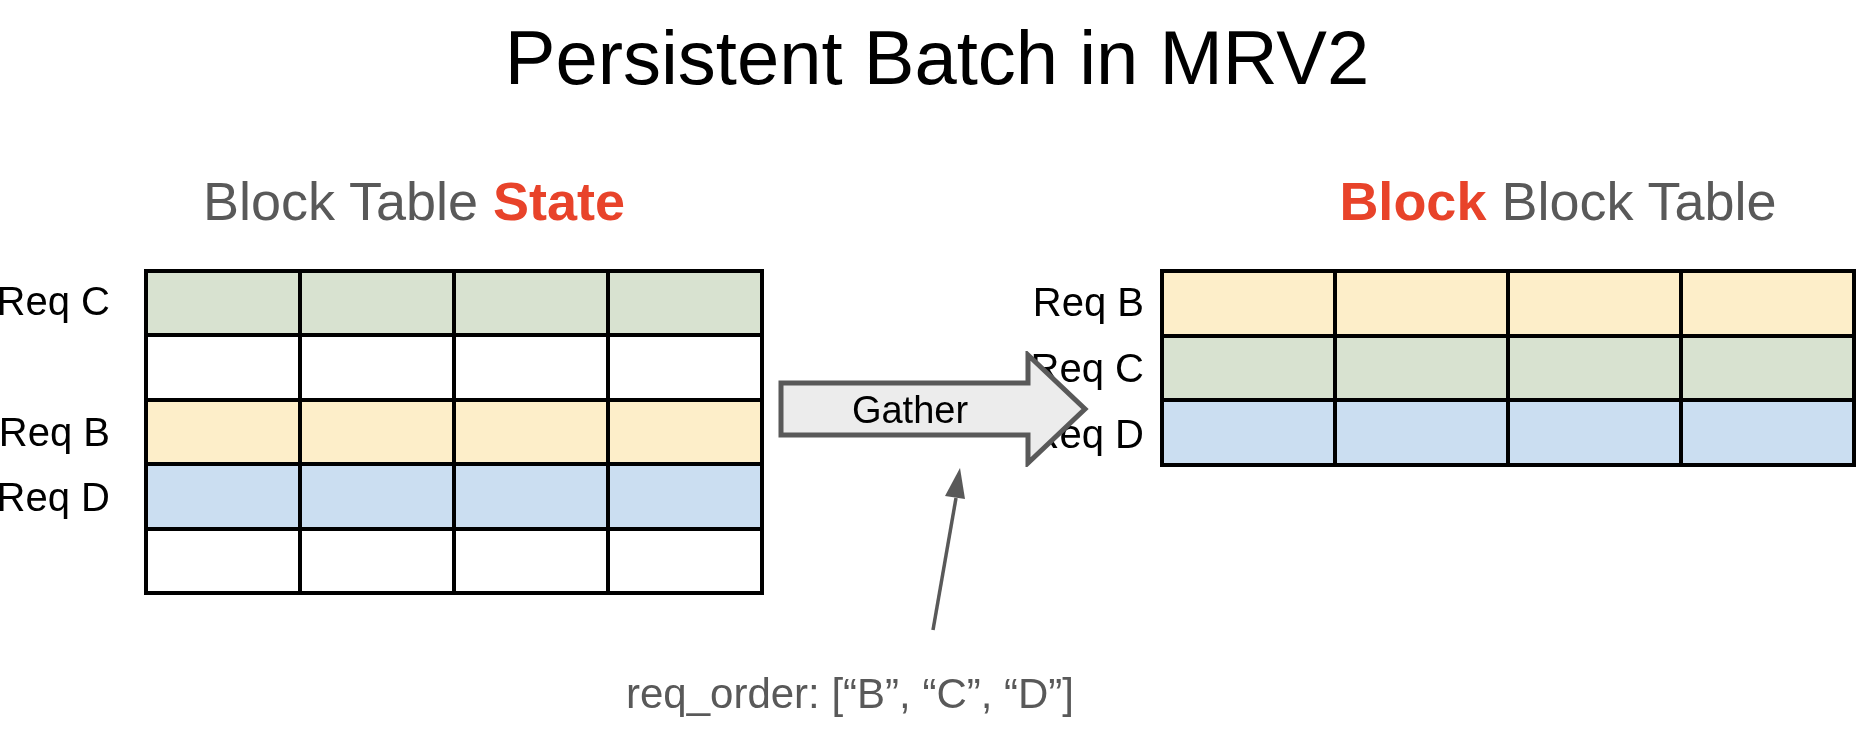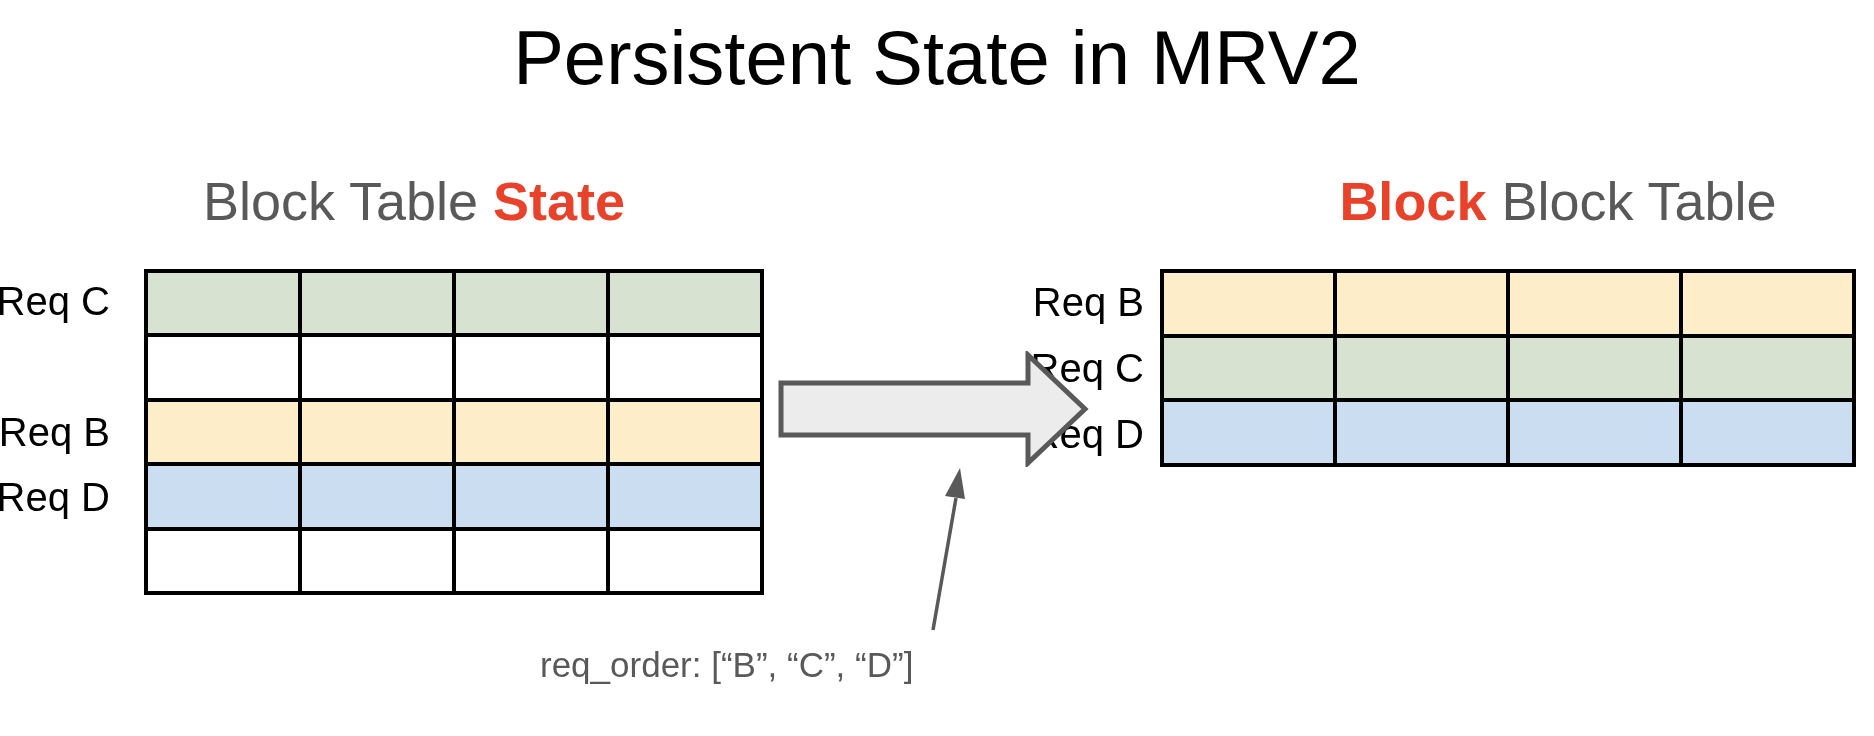--- a/index.html
+++ b/index.html
@@ -40,30 +40,30 @@
     font-size:40px;color:#000;padding-right:2px;white-space:pre;
   }
   .gather-svg{position:absolute;left:778px;top:351px;}
   .gather-label{
     position:absolute;left:790px;top:384px;width:240px;height:52px;
     display:flex;align-items:center;justify-content:center;
     font-size:38px;color:#000;
   }
   .pointer-svg{position:absolute;left:900px;top:458px;}
   .annotation{
-    position:absolute;left:540px;top:645px;width:620px;
-    font-size:35px;color:var(--c-gray);white-space:pre;
+    position:absolute;left:540px;top:670px;width:620px;
+    text-align:center;font-size:42px;color:var(--c-gray);white-space:pre;
   }
 </style>
 </head>
 <body>
 
 <div class="canvas">
 
-  <h1 class="slide-title">Persistent State in MRV2</h1>
+  <h1 class="slide-title">Persistent Batch in MRV2</h1>
 
   <div class="section-title st-left"><span class="tone-gray">Block Table </span><span class="tone-red">State</span></div>
 
   <div class="section-title st-right"><span class="tone-red">Block</span><span class="tone-gray"> Block Table</span></div>
 
   <div class="rowlabels ll" id="left-labels">
       <div class="rlabel">Req C</div>
       <div class="rlabel"></div>
       <div class="rlabel">Req B</div>
       <div class="rlabel">Req D</div>
@@ -124,20 +124,21 @@
         <div class="cell" style="background: rgb(203, 222, 241);"></div>
         <div class="cell" style="background: rgb(203, 222, 241);"></div>
         <div class="cell" style="background: rgb(203, 222, 241);"></div>
         <div class="cell" style="background: rgb(203, 222, 241);"></div>
       </div>
     </div>
 
   <svg class="gather-svg" width="312" height="116" viewBox="0 0 312 116">
     <polygon points="3,32 250,32 250,4 307,58 250,112 250,84 3,84" style="fill:var(--c-arrow-fill);stroke:var(--c-arrow-stroke);stroke-width:5;stroke-linejoin:miter;"></polygon>
   </svg>
+  <div class="gather-label">Gather</div>
 
   <svg class="pointer-svg" width="90" height="180" viewBox="0 0 90 180">
     <line x1="33" y1="172" x2="56" y2="40" style="stroke:var(--c-arrow-stroke);stroke-width:3.5;"></line>
     <polygon points="60,10 65,41 45,38" style="fill:var(--c-arrow-stroke);"></polygon>
   </svg>
 
   <div class="annotation">req_order: [“B”, “C”, “D”]</div>
 
 </div>
 

